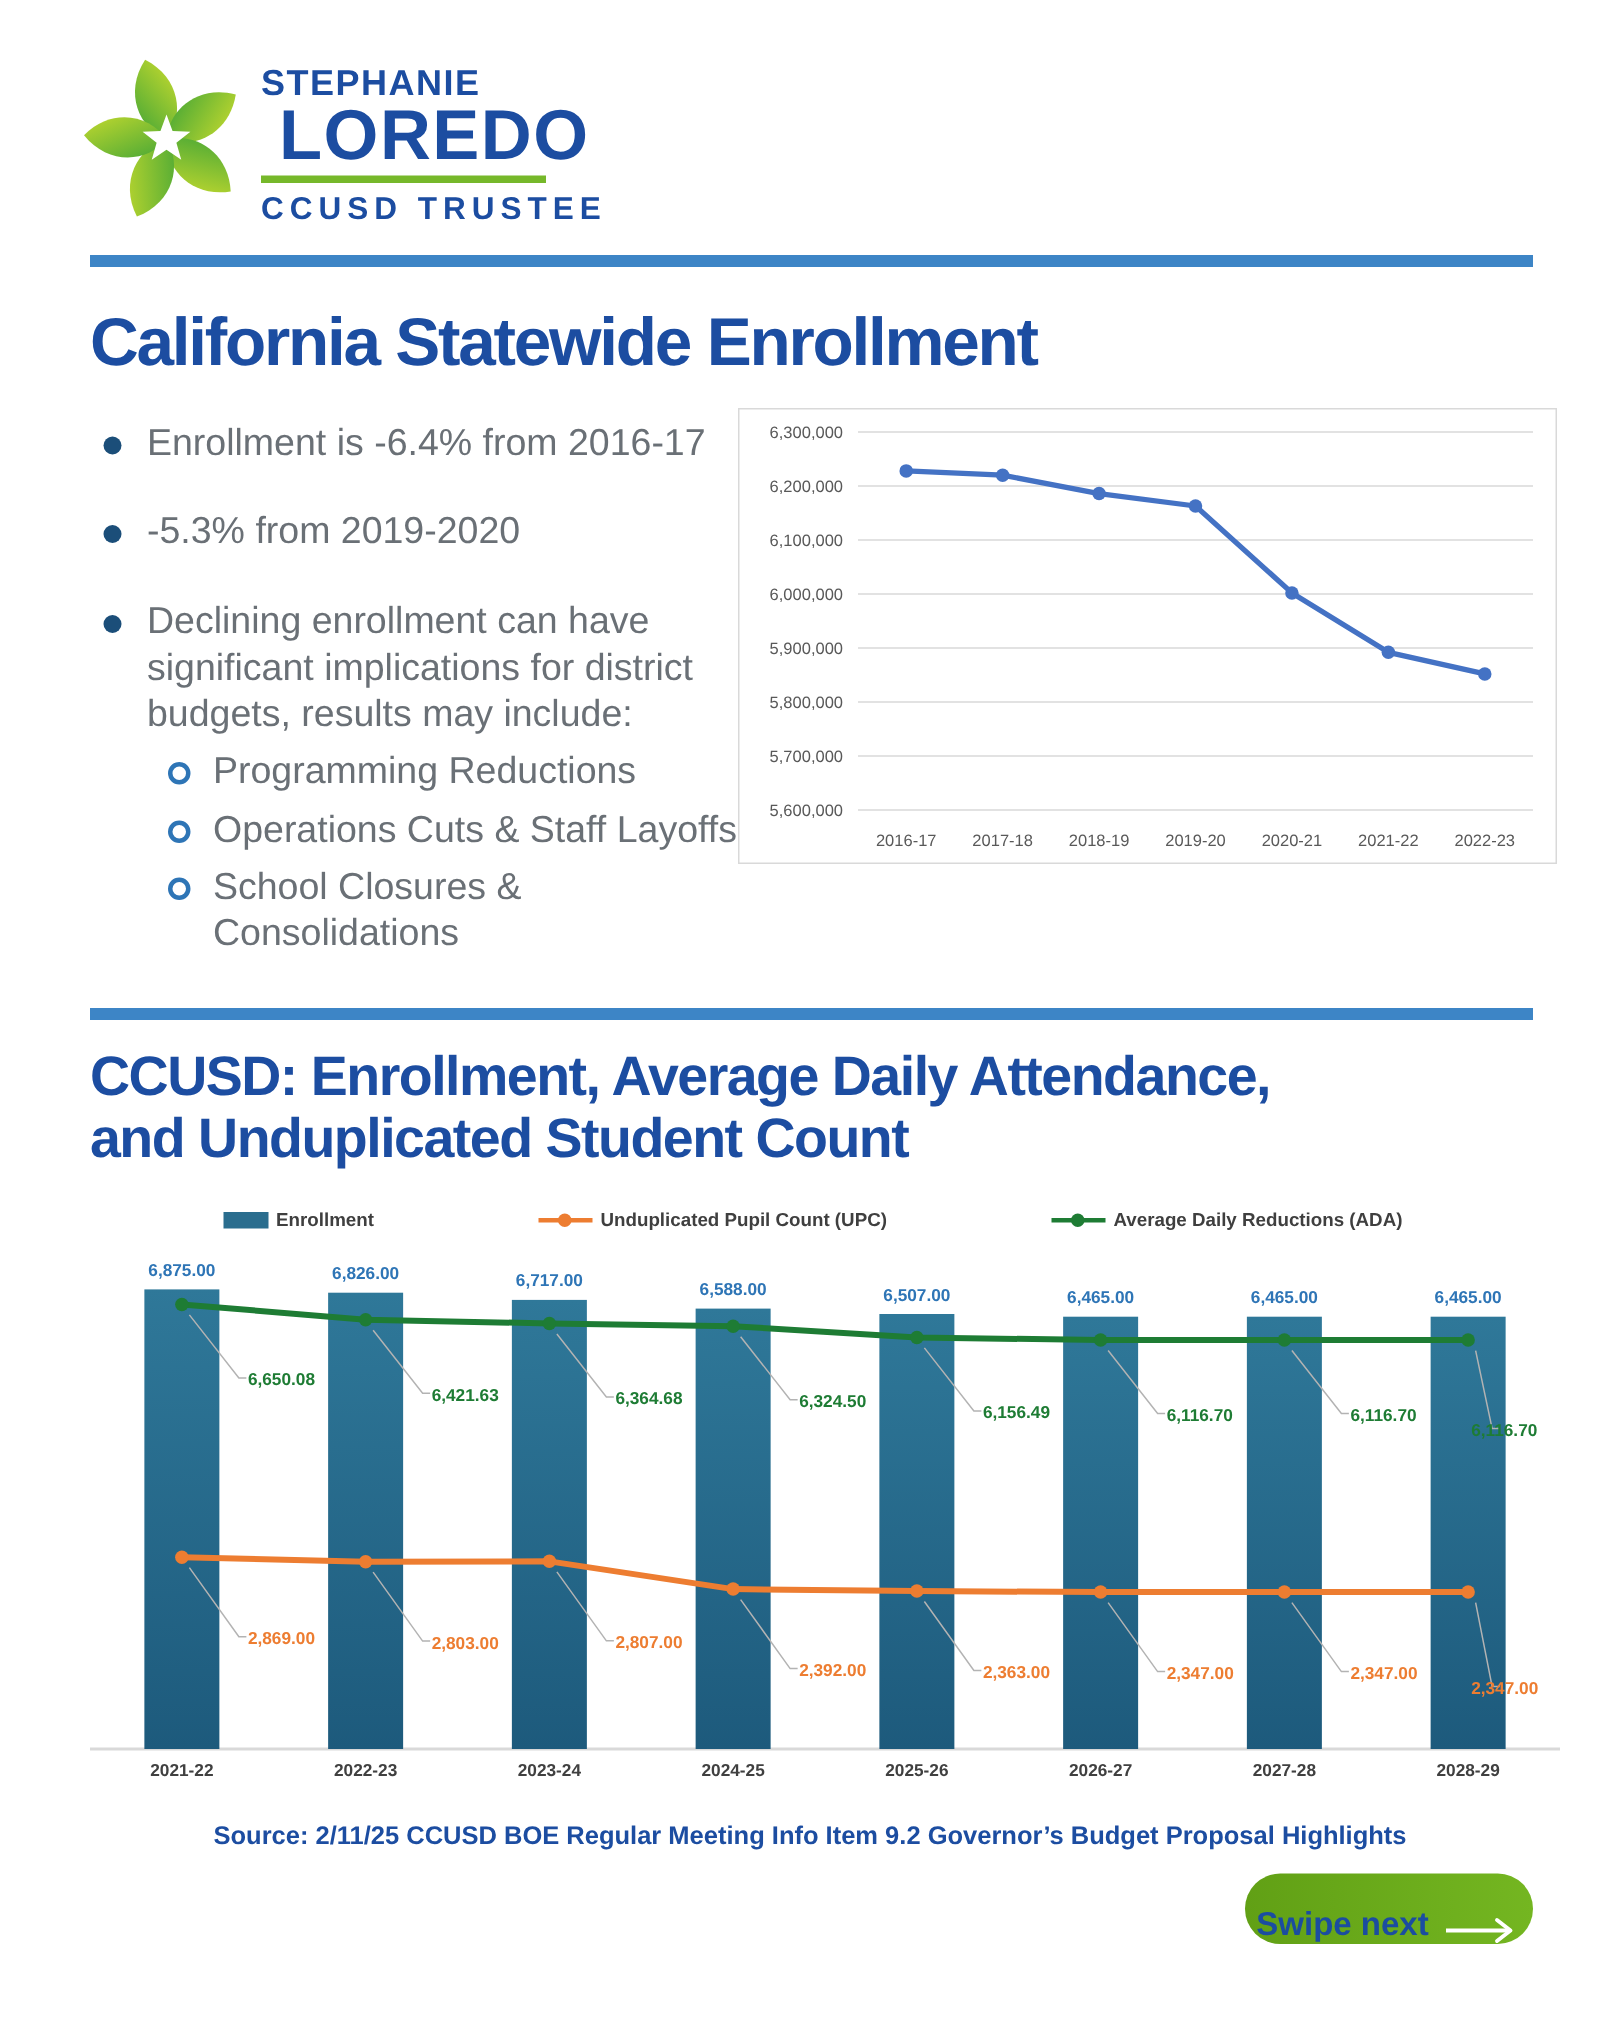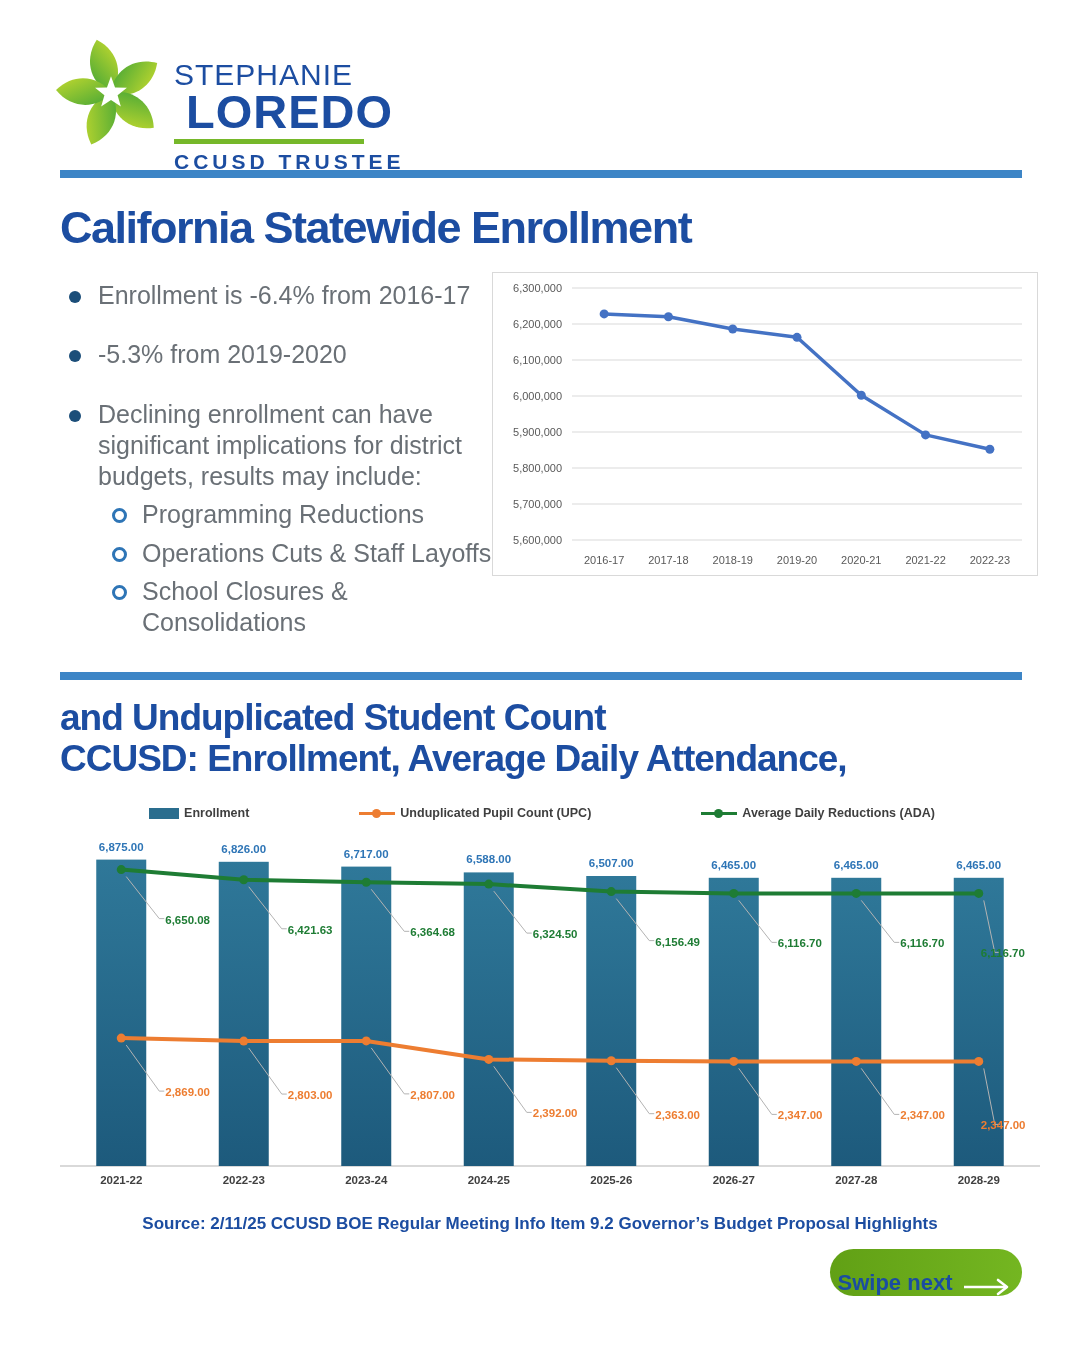--- a/index.html
+++ b/index.html
@@ -3,21 +3,21 @@
 <meta charset="utf-8">
 <style>
   * { margin:0; padding:0; box-sizing:border-box; }
   body { background:#fff; font-family:"Liberation Sans", sans-serif; }
   .page { position:relative; width:1080px; height:1350px; background:#fff; overflow:hidden; }
 
   
   .logo { position:absolute; left:52px; top:32px; display:flex; align-items:flex-start; }
   .logo-flower { width:118px; height:122px; }
   .logo-text { margin-left:4px; margin-top:12px; }
-  .logo-first { color:#1c4da1; font-weight:normal; font-size:30px; letter-spacing:1px; line-height:1.0;margin-top:16px; }
+  .logo-first { color:#1c4da1; font-weight:bold; font-size:24px; letter-spacing:1px; line-height:1.0; }
   .logo-last  { color:#1c4da1; font-weight:bold; font-size:47px; letter-spacing:1px; line-height:0.95;margin-left:12px; }
   .logo-underline { width:190px; height:5px; background:#76b82a; margin-top:4px; }
   .logo-sub { color:#1c4da1; font-weight:bold; font-size:21px; letter-spacing:4px; margin-top:6px; }
 
   .divider { position:absolute; left:60px; width:962px; height:8px; background:#3d85c6; }
   #divider1 { top:170px; }
   #divider2 { top:672px; }
 
   .h1 { position:absolute; left:60px; top:202px; color:#1c4da1; font-weight:bold;
         font-size:45px; letter-spacing:-1.5px; }
@@ -145,22 +145,22 @@
       <circle cx="240.71428571428572" cy="57.04" r="4.5" fill="#4472c4"></circle>
       <circle cx="305" cy="65.32" r="4.5" fill="#4472c4"></circle>
       <circle cx="369.28571428571433" cy="123.28" r="4.5" fill="#4472c4"></circle>
       <circle cx="433.5714285714286" cy="162.88" r="4.5" fill="#4472c4"></circle>
       <circle cx="497.8571428571429" cy="177.28" r="4.5" fill="#4472c4"></circle>
     </svg>
 
   <div class="divider" id="divider2"></div>
 
   <h2 class="h2">
+    <div>CCUSD: Enrollment, Average Daily Attendance,</div>
     <div>and Unduplicated Student Count</div>
-    <div>CCUSD: Enrollment, Average Daily Attendance,</div>
   </h2>
 
   <div class="chart2-legend" id="chart2-legend">
       <span class="legend-item">
         <span class="sw-rect" style="background: rgb(42, 109, 142);"></span>
         <span class="legend-label">Enrollment</span>
       </span>
       <span class="legend-item">
         <span class="sw-line">
           <span class="bar" style="background: rgb(237, 125, 49);"></span>

